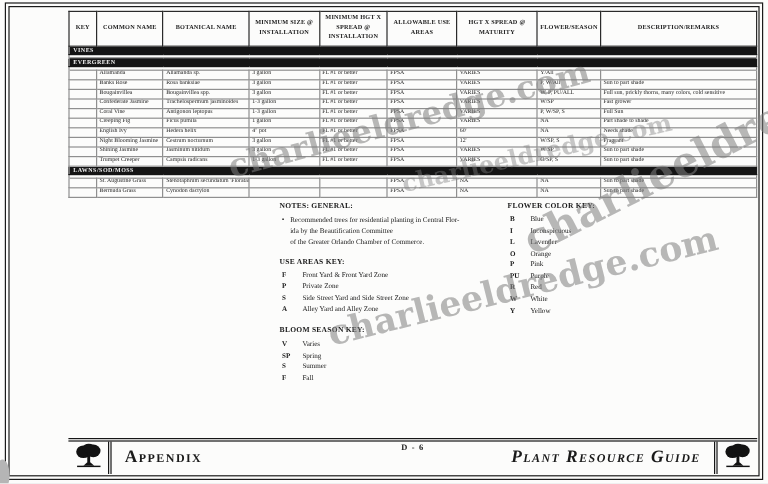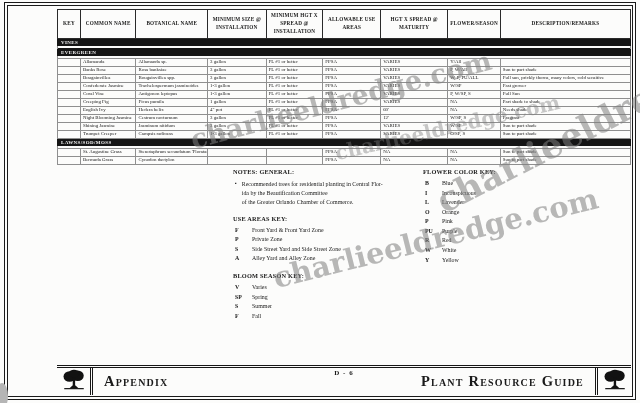--- a/index.html
+++ b/index.html
@@ -55,21 +55,21 @@
     width:33px; flex:0 0 33px; display:flex; align-items:center; justify-content:center;
   }
   .tree-box.left  { border-right:3px double #161616; }
   .tree-box.right { border-left:3px double #161616; }
   .tree-box svg { width:24px; height:21px; }
   .footer-title {
     display:flex; align-items:center; font-variant:small-caps; font-weight:bold;
     font-size:14.5px; letter-spacing:1.2px; white-space:nowrap;
   }
   .footer-title.left  { padding-left:11px; }
-  .footer-title.right { margin-left:auto; padding-right:11px; }
+  .footer-title.right { margin-left:auto; padding-right:11px;font-style:italic; }
   .page-num {
     position:absolute; left:50%; top:1px; transform:translateX(-50%);
     font-size:7px; font-weight:bold; letter-spacing:1px;text-align:center;
   }
 
   
   .wm {
     position:absolute; font-weight:bold; white-space:nowrap; z-index:5;
     color:rgba(125,125,125,0.55); transform-origin:left bottom; pointer-events:none;
     font-family:"DejaVu Serif", serif;

